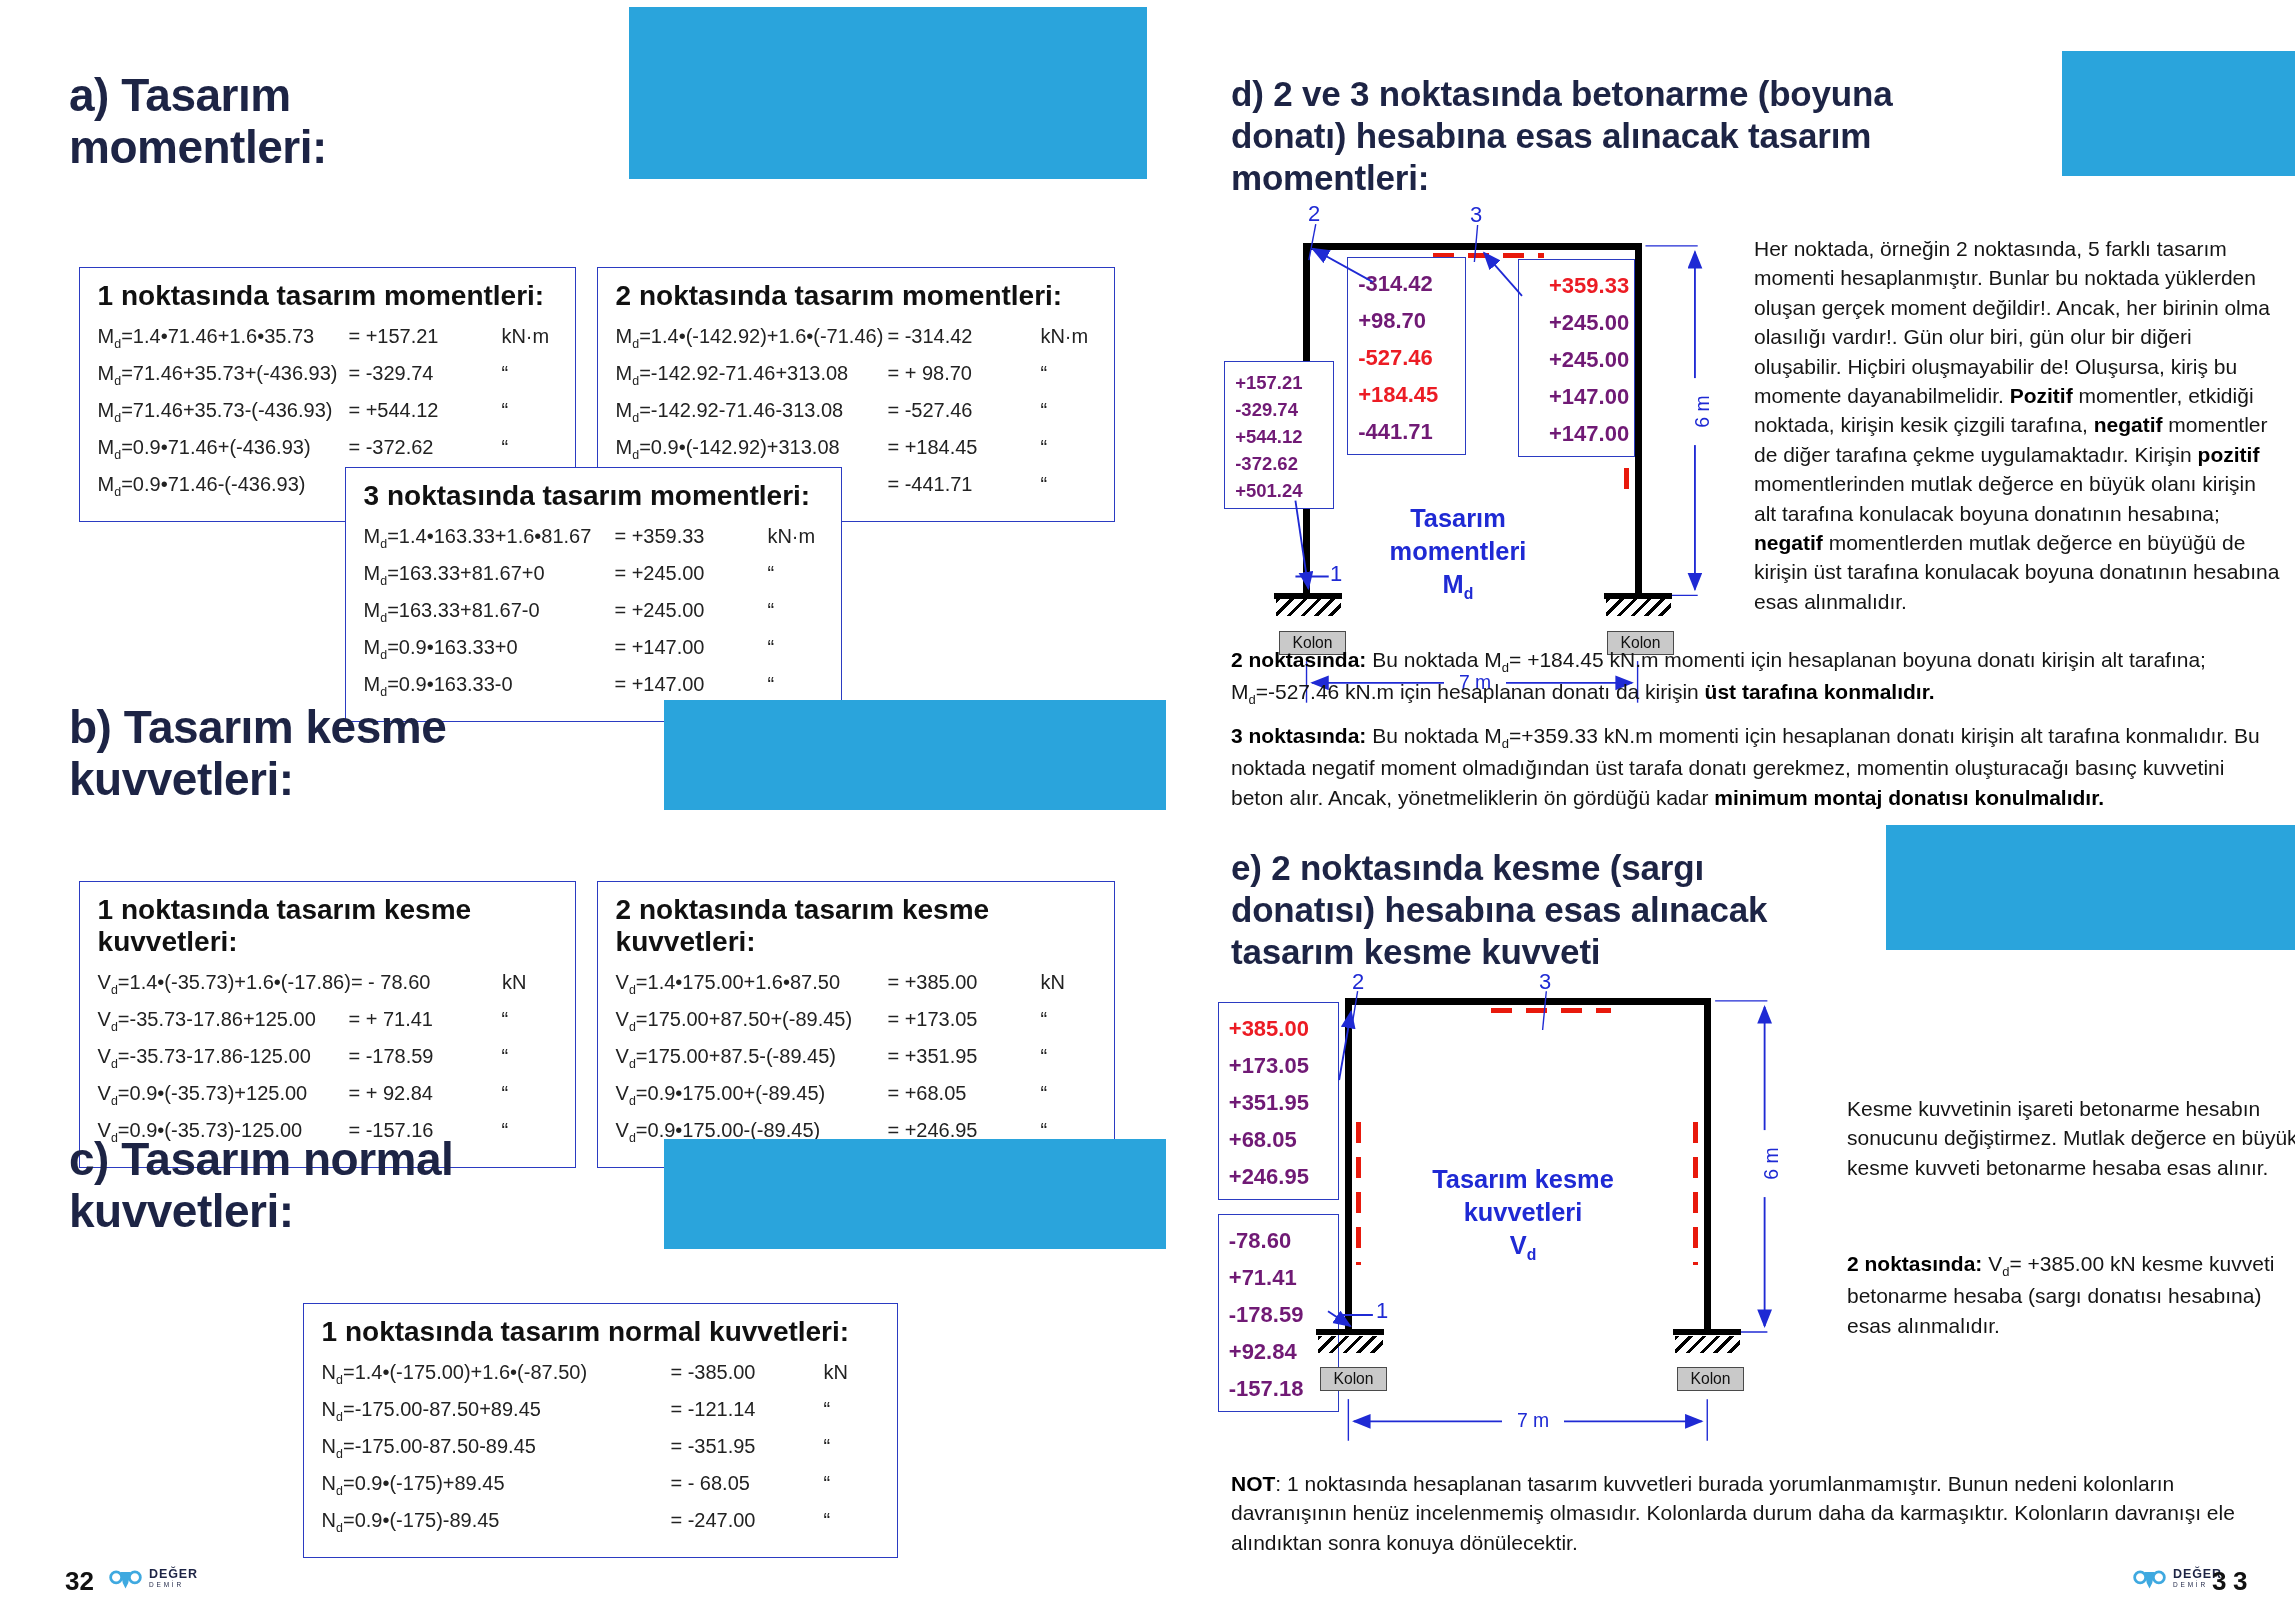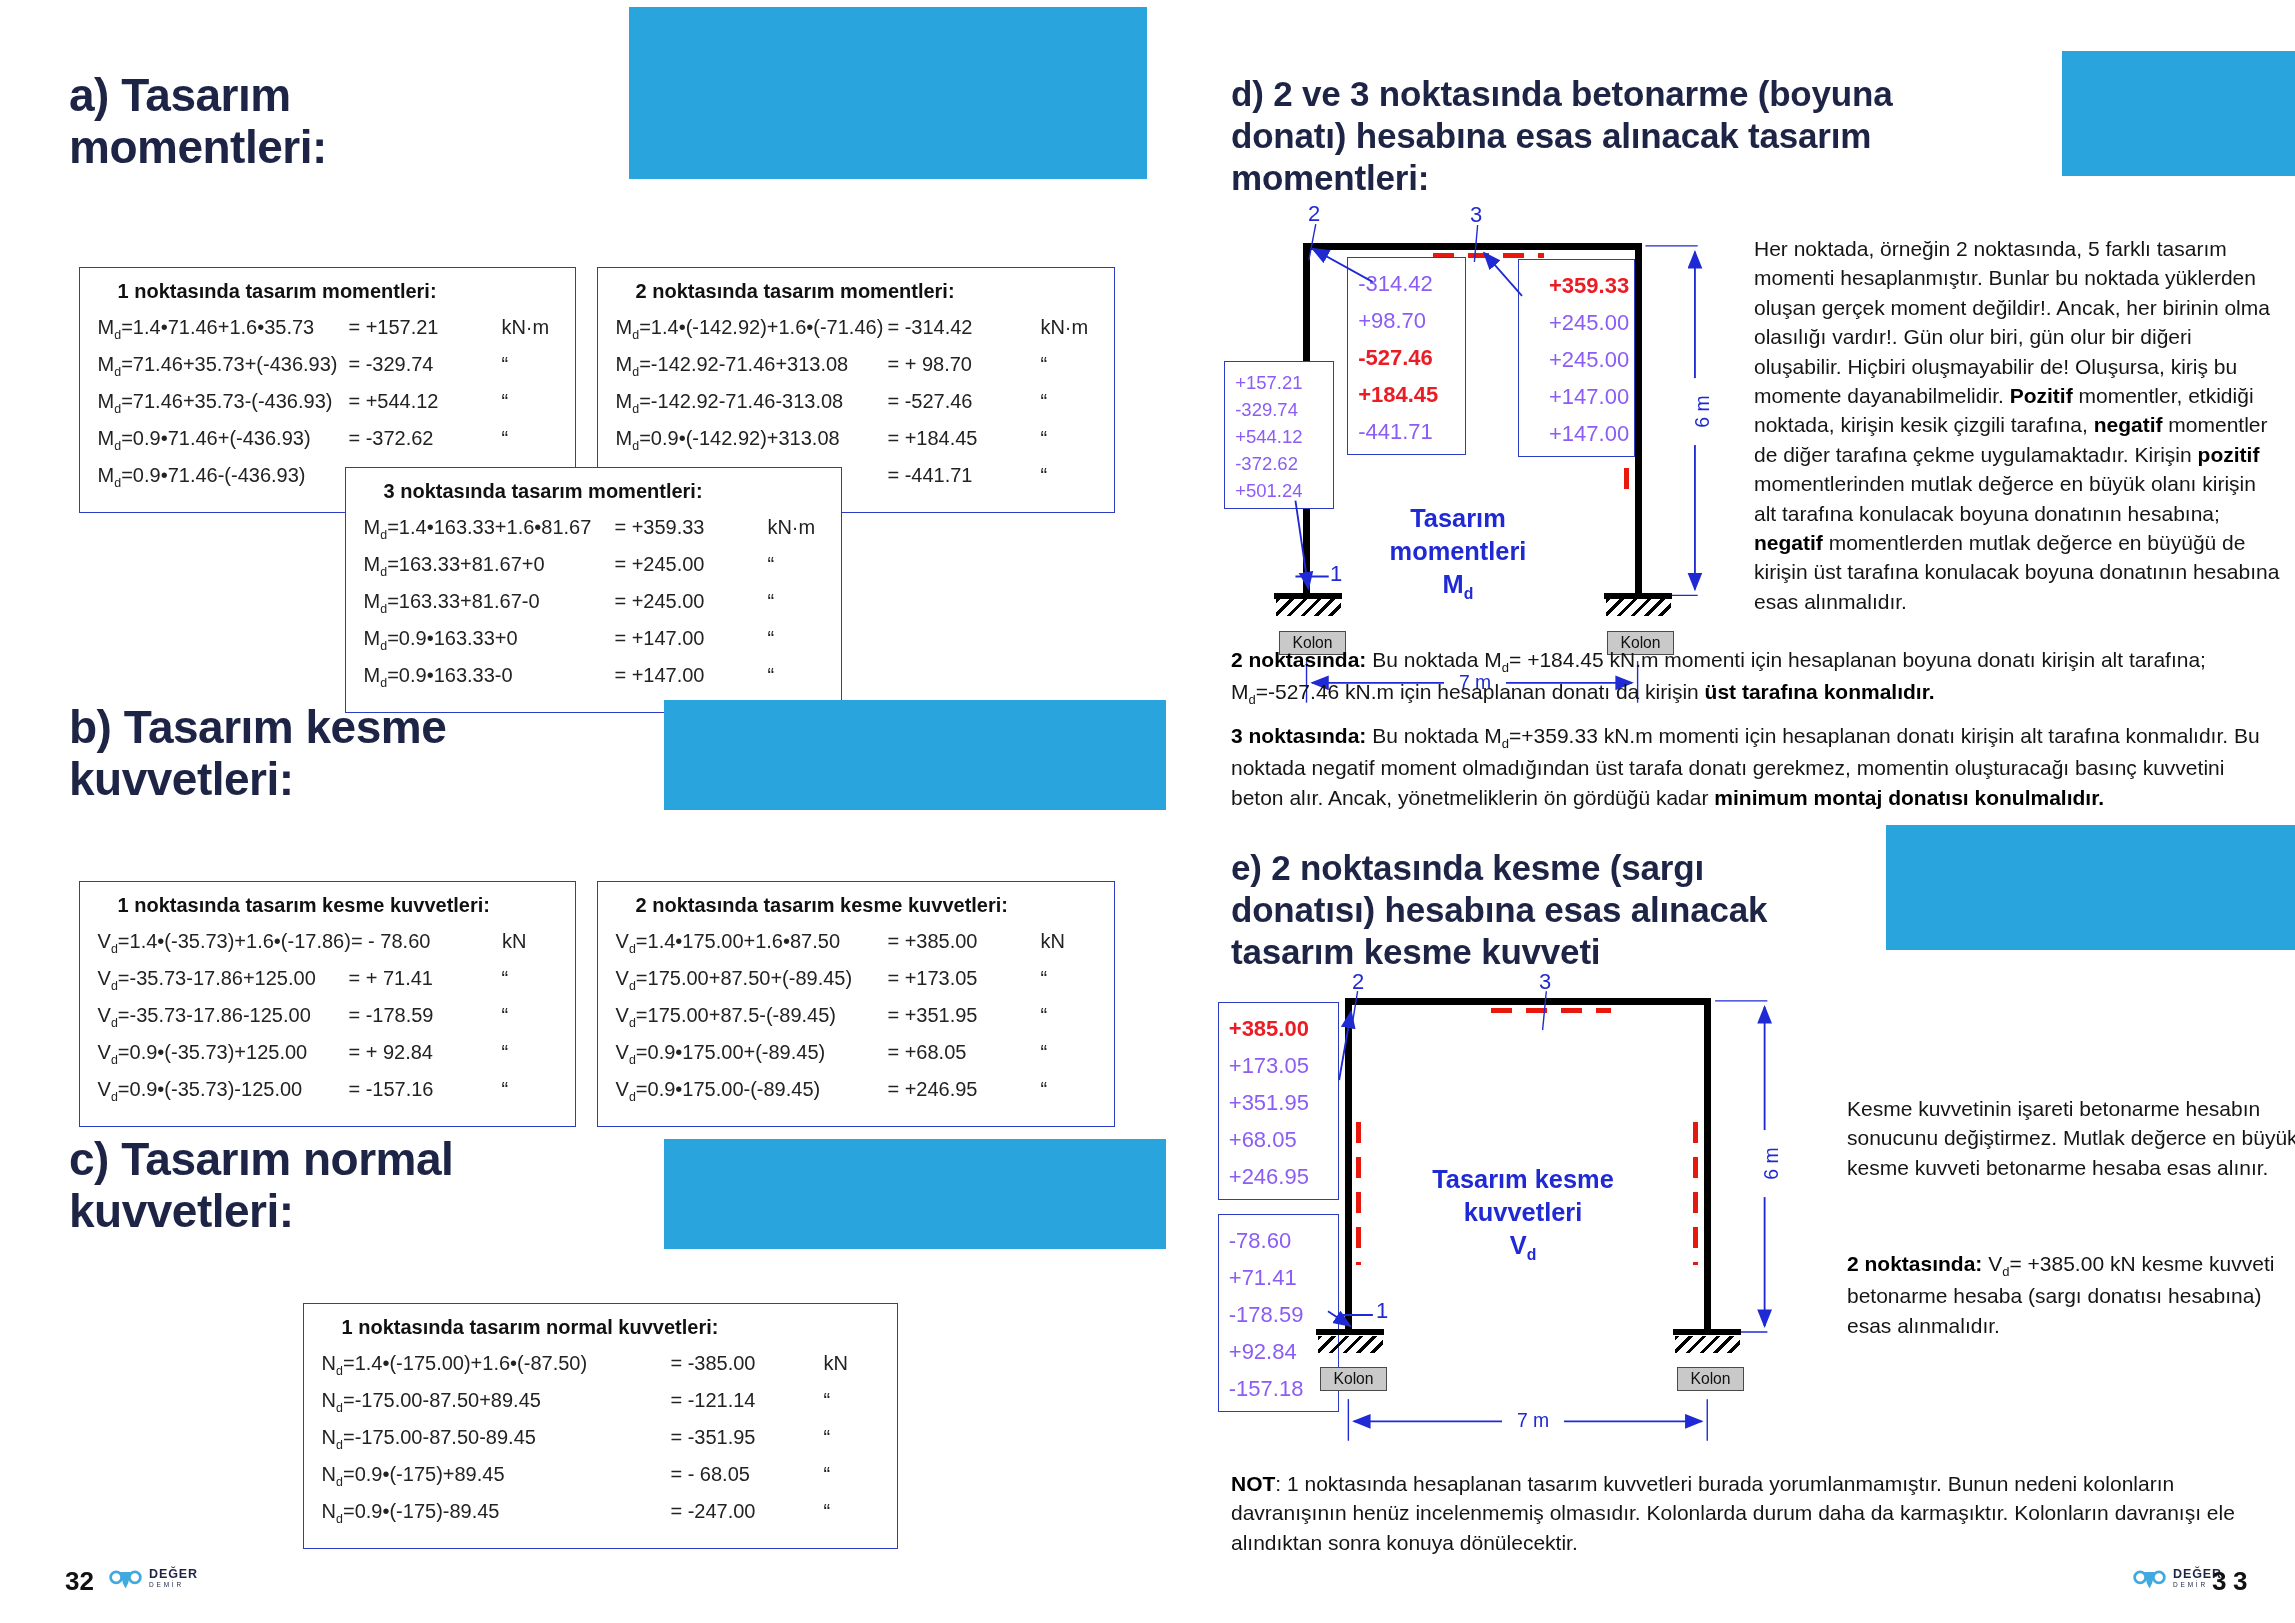--- a/index.html
+++ b/index.html
@@ -5,32 +5,32 @@
   html,body{margin:0;padding:0;background:#fff;}
   #page{position:relative;width:2295px;height:1623px;background:#ffffff;overflow:hidden;
         font-family:"Liberation Sans",sans-serif;color:#161616;}
   .abs{position:absolute;}
   
   .bighead{font-weight:bold;color:#1d2445;font-size:46px;line-height:1.14;letter-spacing:-0.5px;}
   .midhead{font-weight:bold;color:#1d2445;font-size:35px;line-height:1.2;letter-spacing:-0.2px;}
   .accent{background:#2aa4dc;}
   
   .calcbox{border:1.9px solid #2b3bc2;background:#fff;padding:12px 17.6px 14px 17.6px;box-sizing:border-box;}
-  .calctitle{font-size:20px;font-weight:bold;color:#111;margin-bottom:10.2px;margin-left:20px;}
+  .calctitle{font-size:28px;font-weight:bold;color:#111;margin-bottom:10.2px;}
   .frow{display:flex;font-size:20px;line-height:29px;color:#222;white-space:nowrap;}
   .fex{flex:1;}
   .fres{width:153px;}
   .funit{width:56px;}
   sub{font-size:62%;}
   
   .beam,.col{background:#000;position:absolute;}
   .rdash-h{position:absolute;height:4.6px;background:repeating-linear-gradient(90deg,#e8190c 0 21px,transparent 21px 35px);}
   .rdash-v{position:absolute;width:4.6px;background:repeating-linear-gradient(180deg,#e8190c 0 21px,transparent 21px 35px);}
   .valbox{position:absolute;border:1.4px solid #2b3bc2;background:#fff;padding:6.5px 2.8px 4.6px 10.2px;box-sizing:border-box;}
-  .dval{font-size:22px;line-height:37px;color:#8b5cf6;white-space:nowrap;}
+  .dval{font-size:22px;line-height:37px;color:#701a75;white-space:nowrap;font-weight:bold;}
   .dval.red{color:#ec1c24;font-weight:bold;}
   .valbox.small .dval{font-size:18.5px;line-height:27px;}
   .nodelabel{position:absolute;font-size:22px;color:#1f2ad4;}
   .kolon{position:absolute;background:#c9c9c9;border:0.9px solid #4a4a4a;text-align:center;
          font-size:15.7px;color:#111;line-height:22px;}
   .ground{position:absolute;background:#000;height:5.6px;}
   .hatch{position:absolute;height:16.7px;background:repeating-linear-gradient(135deg,#000 0 3.2px,transparent 3.2px 9.7px);}
   .dimlabel{position:absolute;font-size:19.4px;color:#1f2ad4;background:#fff;padding:0 5.6px;text-align:center;}
   .dimlabel.vert{transform:rotate(-90deg);transform-origin:center;}
   .caption{position:absolute;text-align:center;color:#1f2ad4;font-weight:bold;font-size:25.4px;line-height:1.3;}

